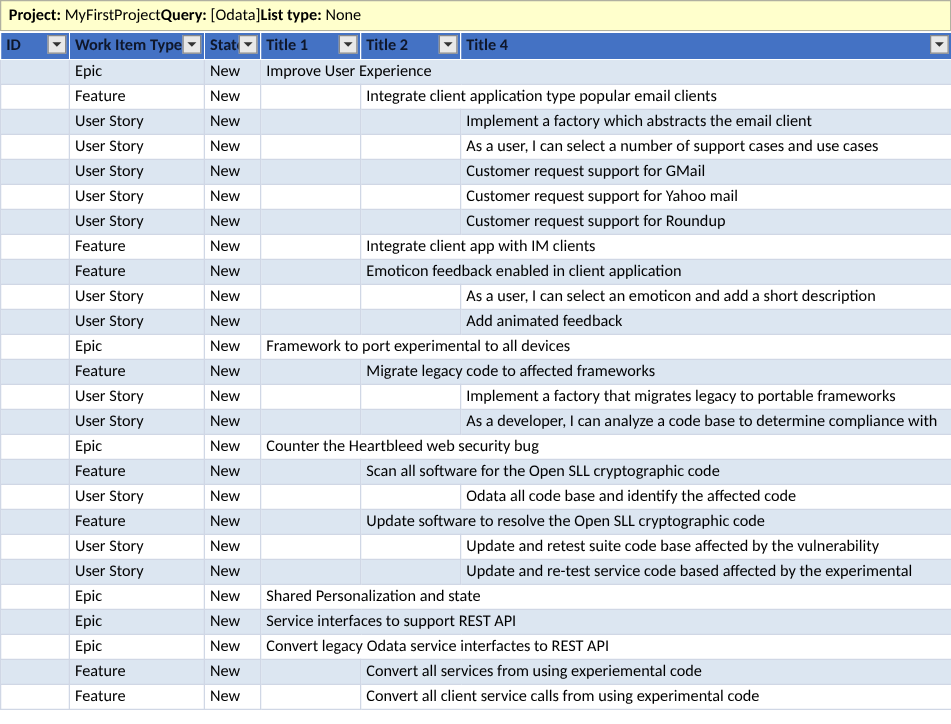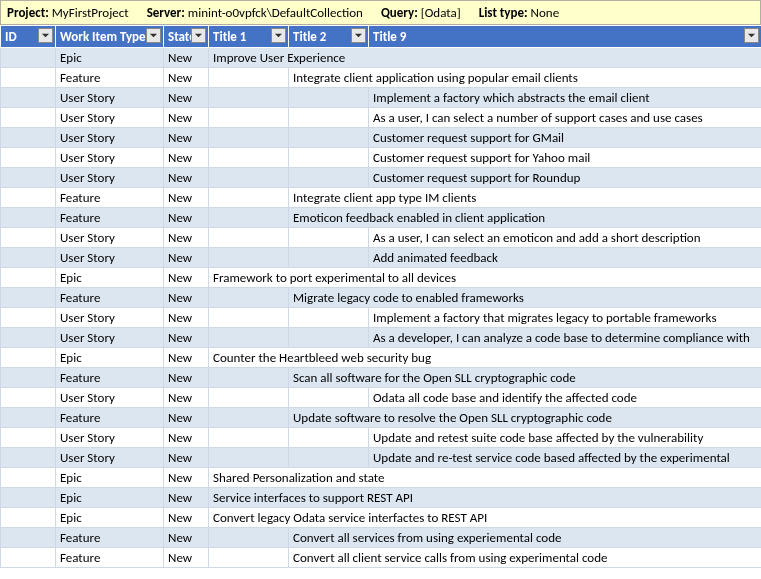--- a/index.html
+++ b/index.html
@@ -9,32 +9,31 @@
     font-size: 13px;
     color: #000;
     background: #fff;
     width: 761px;
   }
   .info-bar {
     background: #ffffcc;
     border: 1px solid #b0b0a0;
     padding: 4px 6px;
     display: flex;
-    gap: 18px;
     font-size: 13px;
   }
   .info-bar .pair b { font-weight: bold; }
   table.grid {
     border-collapse: collapse;
     width: 100%;
     table-layout: fixed;
   }
   thead th {
     background: #4472c4;
-    color: #ffffff;
+    color: #0f172a;
     font-weight: bold;
     text-align: left;
     padding: 3px 4px;
     border: 1px solid #fff;
     position: relative;
     font-size: 13px;
     height: 22px;
   }
   .filter-btn {
     position: absolute;
@@ -69,24 +68,20 @@
   .col-t2    { width: 80px; }
   .col-t3    { width: 393px; }
 </style>
 </head>
 <body>
 
 <div class="info-bar">
   <span class="pair">
     <b>Project:</b>
     <span>MyFirstProject</span>
-  </span>
-  <span class="pair">
-    <b>Server:</b>
-    <span>minint-o0vpfck\DefaultCollection</span>
   </span>
   <span class="pair">
     <b>Query:</b>
     <span>[Odata]</span>
   </span>
   <span class="pair">
     <b>List type:</b>
     <span>None</span>
   </span>
 </div>
@@ -136,42 +131,42 @@
       </th>
       <th>
         <span>Title 2</span>
         <span class="filter-btn">
           <svg width="9" height="9" viewBox="0 0 10 10">
               <path d="M1 3 L5 7 L9 3 Z" fill="#333"></path>
             </svg>
         </span>
       </th>
       <th>
-        <span>Title 9</span>
+        <span>Title 4</span>
         <span class="filter-btn">
           <svg width="9" height="9" viewBox="0 0 10 10">
               <path d="M1 3 L5 7 L9 3 Z" fill="#333"></path>
             </svg>
         </span>
       </th>
     </tr>
   </thead>
   <tbody id="grid-body">
       <tr class="odd">
         <td></td>
         <td>Epic</td>
         <td>New</td>
         <td colspan="4">Improve User Experience</td>
       </tr>
       <tr class="even">
         <td></td>
         <td>Feature</td>
         <td>New</td>
         <td></td>
-        <td colspan="3">Integrate client application using popular email clients</td>
+        <td colspan="3">Integrate client application type popular email clients</td>
       </tr>
       <tr class="odd">
         <td></td>
         <td>User Story</td>
         <td>New</td>
         <td></td>
         <td></td>
         <td>Implement a factory which abstracts the email client</td>
       </tr>
       <tr class="even">
@@ -204,21 +199,21 @@
         <td>New</td>
         <td></td>
         <td></td>
         <td>Customer request support for Roundup</td>
       </tr>
       <tr class="even">
         <td></td>
         <td>Feature</td>
         <td>New</td>
         <td></td>
-        <td colspan="3">Integrate client app type IM clients</td>
+        <td colspan="3">Integrate client app with IM clients</td>
       </tr>
       <tr class="odd">
         <td></td>
         <td>Feature</td>
         <td>New</td>
         <td></td>
         <td colspan="3">Emoticon feedback enabled in client application</td>
       </tr>
       <tr class="even">
         <td></td>
@@ -240,21 +235,21 @@
         <td></td>
         <td>Epic</td>
         <td>New</td>
         <td colspan="4">Framework to port experimental to all devices</td>
       </tr>
       <tr class="odd">
         <td></td>
         <td>Feature</td>
         <td>New</td>
         <td></td>
-        <td colspan="3">Migrate legacy code to enabled frameworks</td>
+        <td colspan="3">Migrate legacy code to affected frameworks</td>
       </tr>
       <tr class="even">
         <td></td>
         <td>User Story</td>
         <td>New</td>
         <td></td>
         <td></td>
         <td>Implement a factory that migrates legacy to portable frameworks</td>
       </tr>
       <tr class="odd">

